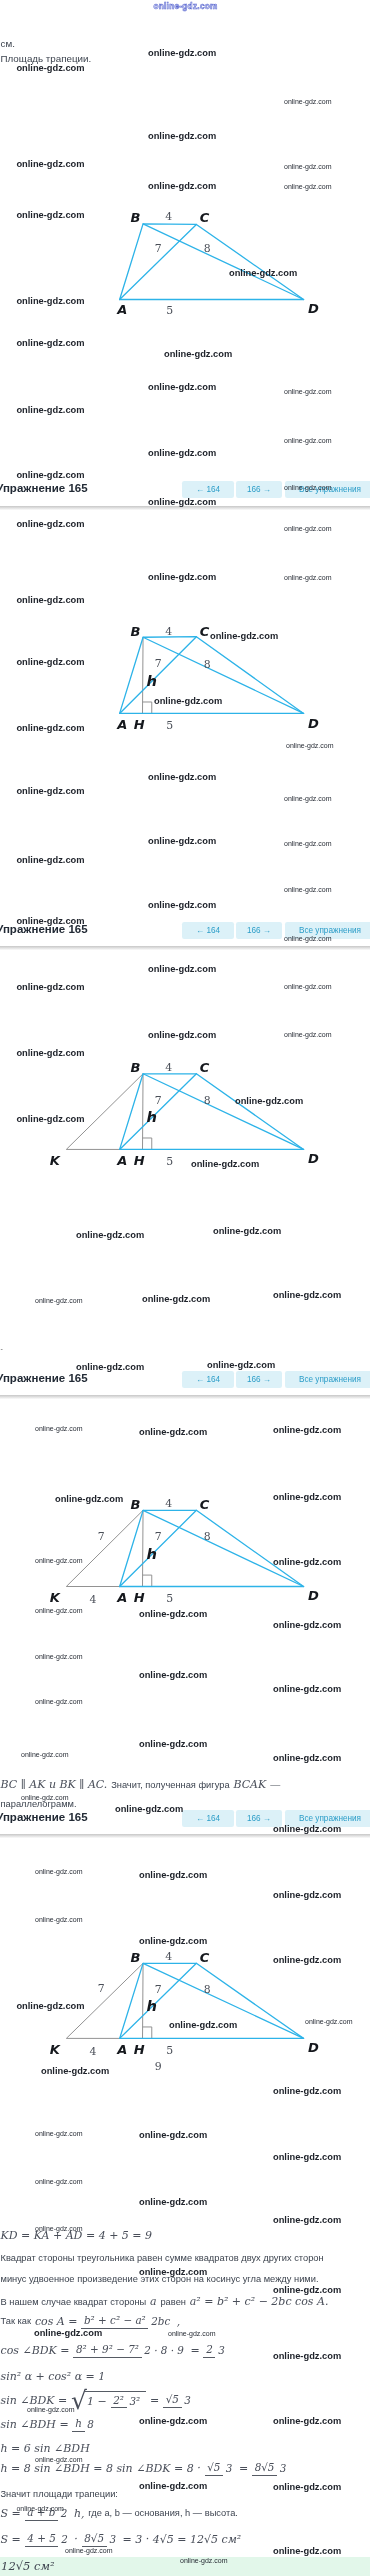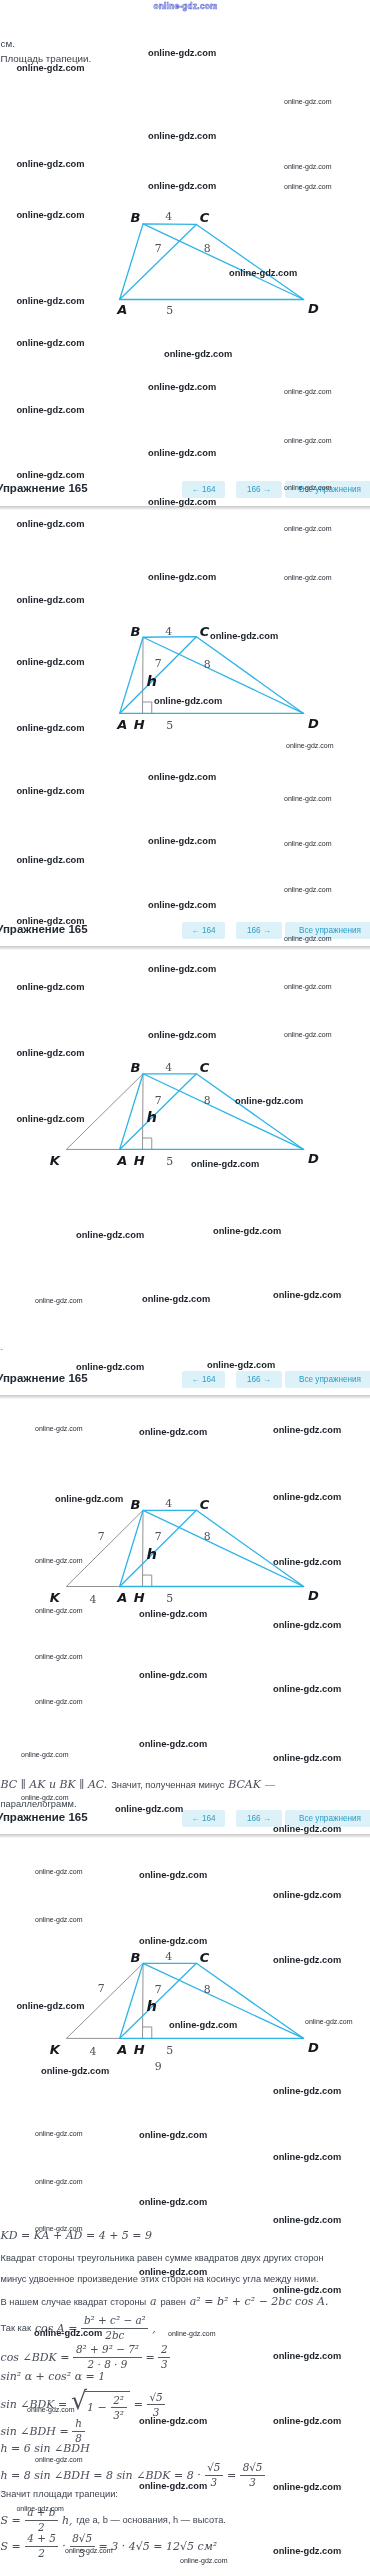--- a/index.html
+++ b/index.html
@@ -11,37 +11,37 @@
   .ptext{position:absolute;left:0.5px;font-size:9.8px;color:#3c434e;white-space:nowrap}
   
   .wm{position:absolute;color:#20242c;white-space:nowrap;font-family:"Liberation Sans",sans-serif}
   .wm.b{font-size:9.3px;font-weight:700}
   .wm.s{font-size:7px;font-weight:400;color:#272c35}
   
   .nav-row{position:absolute;left:0;width:371px;height:23px}
   .nav-title{position:absolute;left:-3.8px;top:1.1px;font-size:11.5px;font-weight:700;color:#222a35;white-space:nowrap}
   .nav-btn{position:absolute;top:0;height:17px;border-radius:2.2px;background:#dcf1f8;color:#2c9dc8;
            font-size:8.2px;display:flex;align-items:center;justify-content:center;white-space:nowrap;cursor:pointer}
-  .btn-prev{left:182px;width:43px}
+  .btn-prev{left:182px;width:52px}
   .btn-next{left:236px;width:46px}
   .btn-all{left:285px;width:90px}
   .divider{position:absolute;left:0;width:371px;height:3.8px;background:linear-gradient(#c7c7c7,#fbfbfb)}
   
   .diag{position:absolute;left:0}
   .cy{stroke:#2db3e8;stroke-width:2.4;fill:none;stroke-linejoin:round;stroke-linecap:round}
   .gr{stroke:#8f8f8f;stroke-width:1.8;fill:none}
   text{font-family:"DejaVu Sans",sans-serif}
   .vl{font-size:24px;font-weight:700;font-style:italic;fill:#15181d;text-anchor:middle}
   .hl{font-size:27px;font-weight:700;font-style:italic;fill:#15181d;text-anchor:middle}
   .nm{font-family:"DejaVu Serif",serif;font-size:20px;fill:#4a4f58;font-weight:400;text-anchor:middle}
   
   .mrow{position:absolute;left:0.5px;display:flex;align-items:center;gap:3.8px;
         font-family:"DejaVu Serif",serif;font-style:italic;font-size:11px;color:#494e59;white-space:nowrap}
   .rus{font-family:"Liberation Sans",sans-serif;font-style:normal;font-size:9.3px;color:#3d4450}
-  .frac{display:inline-flex;flex-direction:column;align-items:center;font-size:10.4px;line-height:1.25}
+  .frac{display:inline-flex;flex-direction:row;align-items:center;font-size:10.4px;line-height:1.25}
   .frac .fn{border-bottom:0.8px solid #565b64;padding:0 2.7px 0.5px}
   .frac .fd{padding:0.5px 2.7px 0}
   .sqrt{display:inline-flex;align-items:flex-start}
   .sqrt .sign{font-style:normal;font-size:25px;line-height:1;margin-right:-2.2px}
   .sqrt .rad{border-top:0.9px solid #565b64;display:inline-flex;align-items:center;gap:3.8px;
              padding:2.2px 3.3px 0 2.2px;margin-top:2.7px}
   .answer-bar{position:absolute;left:0;top:2557px;width:371px;height:19px;background:#e2f7ea}
   .answer-bar .val{position:absolute;left:1.1px;top:1.6px;font-family:"DejaVu Serif",serif;
                    font-style:italic;font-size:11.5px;color:#3f4550}
   .frag{position:absolute;font-size:7px;color:#555}
@@ -142,21 +142,21 @@
     <text class="vl" x="100" y="199">K</text>
     <text class="nm" x="170" y="201">4</text>
     <text class="vl" x="224" y="198">A</text>
     <text class="vl" x="255" y="198">H</text>
     <text class="nm" x="311" y="198">5</text>
     <text class="vl" x="575" y="195">D</text>
   </svg>
 
   <div class="mrow" style="top:1778px">
     <span>BC ∥ AK и BK ∥ AC.</span>
-    <span class="rus">Значит, полученная минус</span>
+    <span class="rus">Значит, полученная фигура</span>
     <span>BCAK —</span>
   </div>
   <div class="ptext" style="top:1799px;font-size:9.3px">параллелограмм.</div>
 
   <div class="nav-row" style="top:1810px">
     <div class="nav-title">Упражнение 165</div>
     <div class="nav-btn btn-prev">←  164</div>
     <div class="nav-btn btn-next">166  →</div>
     <div class="nav-btn btn-all">Все упражнения</div>
   </div>
@@ -274,20 +274,23 @@
       <span class="fd">2</span>
     </span>
     <span>·</span>
     <span class="frac">
       <span class="fn">8√5</span>
       <span class="fd">3</span>
     </span>
     <span>=  3 · 4√5  =  12√5 см²</span>
   </div>
 
+  <div class="answer-bar">
+    <div class="val">12√5 см²</div>
+  </div>
 
   <div>
       <div class="wm b" style="left: 148px; top: 48px;">online-gdz.com</div>
       <div class="wm b" style="left: 16.4px; top: 63px;">online-gdz.com</div>
       <div class="wm s" style="left: 284px; top: 98px;">online-gdz.com</div>
       <div class="wm b" style="left: 148px; top: 131px;">online-gdz.com</div>
       <div class="wm b" style="left: 16.4px; top: 159px;">online-gdz.com</div>
       <div class="wm s" style="left: 284px; top: 163px;">online-gdz.com</div>
       <div class="wm b" style="left: 148px; top: 181px;">online-gdz.com</div>
       <div class="wm s" style="left: 284px; top: 183px;">online-gdz.com</div>

